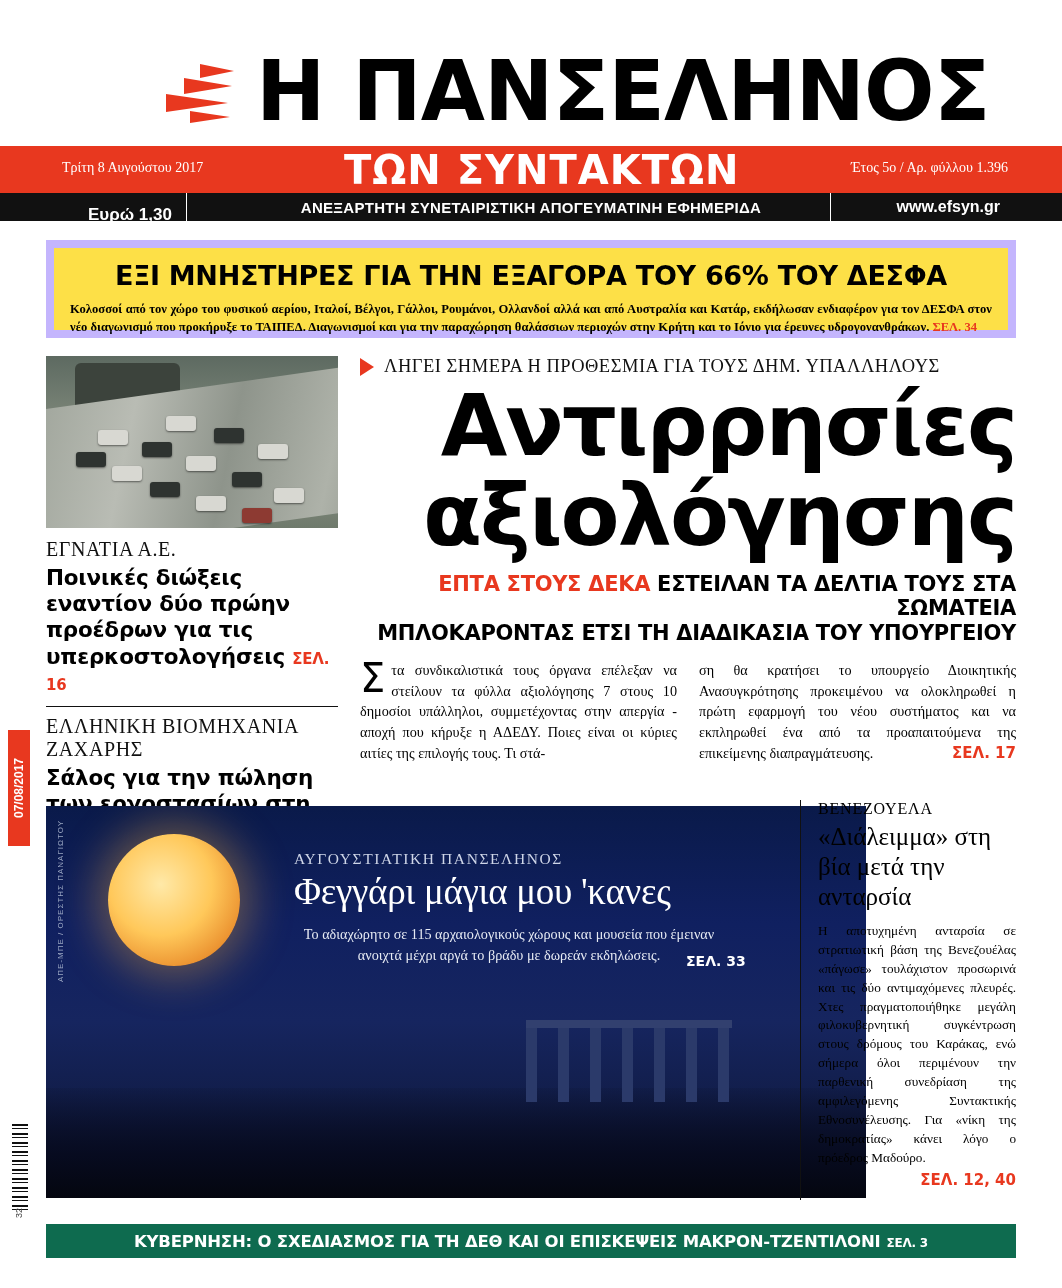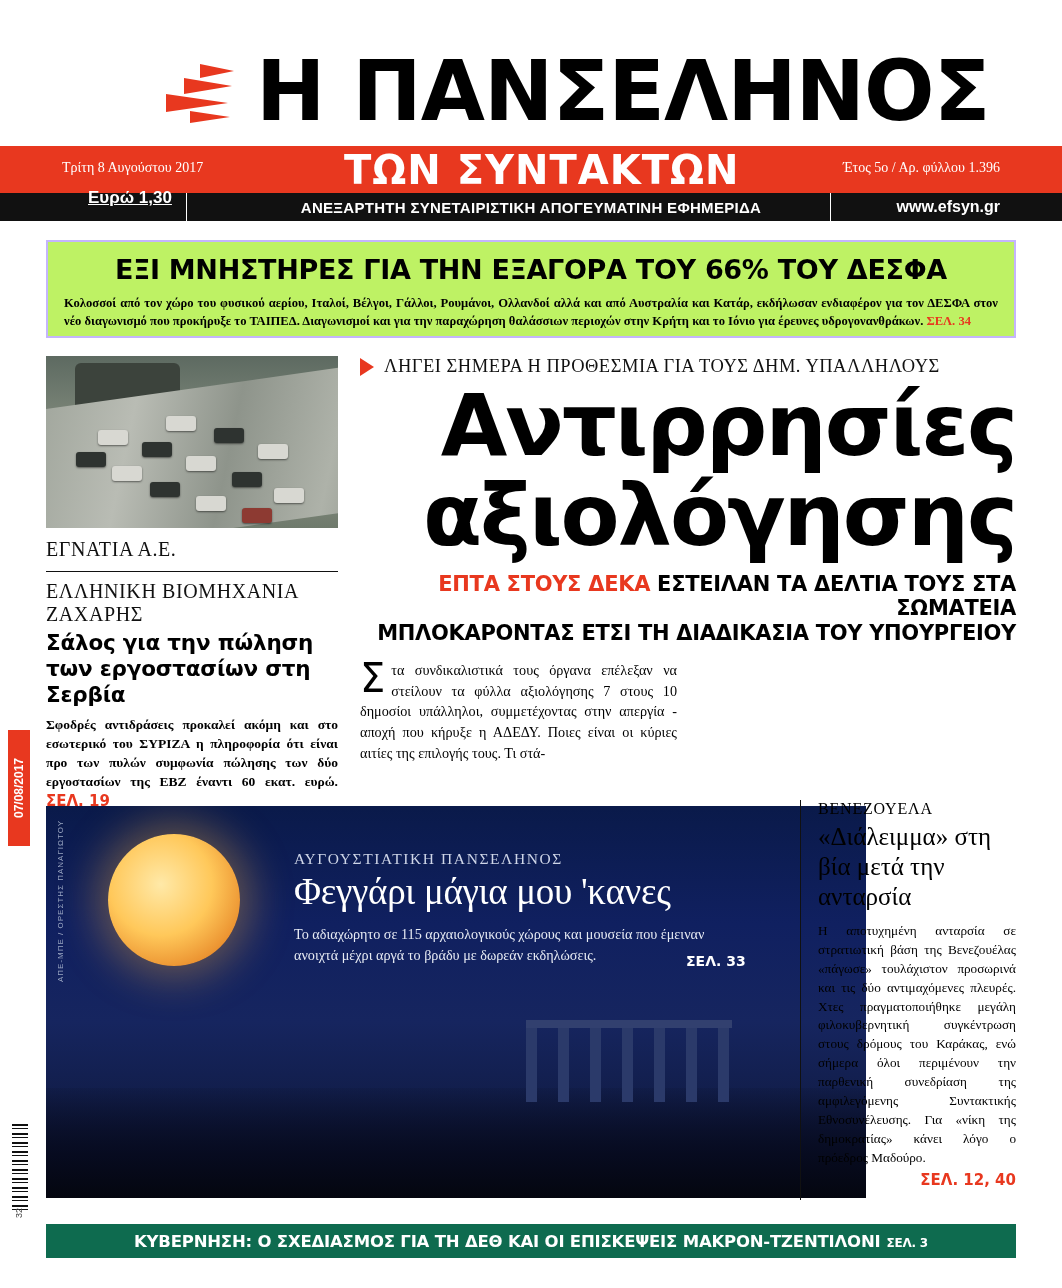--- a/index.html
+++ b/index.html
@@ -77,41 +77,40 @@
   }
   .date-line {
     position: absolute;
     left: 62px; top: 160px;
     font-size: 14px;
     color: #ffffff;
     font-family: "Liberation Serif", serif;
   }
   .issue-line {
     position: absolute;
-    right: 62px; top: 160px;
+    right: 54px; top: 160px;
     font-size: 14px;
     color: #ffffff;
     font-family: "Liberation Serif", serif;
     text-align: center;
   }
 
   
   .blackband {
     position: absolute;
     left: 0; top: 193px;
     width: 1062px; height: 28px;
     background: #111;
   }
   .price {
     position: absolute;
-    left: 88px; top: 188px;
+    left: 88px; top: 205px;
     font-size: 17px;
     font-weight: bold;
     color: #fff;
-    text-decoration: underline;
   }
   .tagline {
     position: absolute;
     left: 50%;
     transform: translateX(-50%);
     top: 199px;
     font-size: 15px;
     font-weight: bold;
     color: #fff;
     letter-spacing: 0.3px;
@@ -131,23 +130,23 @@
     background: #fff;
   }
   .vline-l { left: 186px; }
   .vline-r { left: 830px; }
 
   
   .topbox {
     position: absolute;
     left: 46px; top: 240px;
     width: 970px; height: 98px;
-    border: 2px solid #c4b5fd;
+    border: 8px solid #c4b5fd;
     box-sizing: border-box;
-    background: #bef264;
+    background: #fde047;
   }
   .topbox-head {
     position: absolute;
     left: 0; right: 0; top: 12px;
     text-align: center;
     font-size: 27px;
     font-weight: bold;
     font-family: "DejaVu Sans", sans-serif;
     letter-spacing: -0.3px;
   }
@@ -356,20 +355,21 @@
     letter-spacing: -0.3px;
   }
   .moon-body {
     position: absolute;
     left: 248px; top: 118px;
     width: 430px;
     color: #e6eaf3;
     font-family: "Liberation Serif", serif;
     font-size: 14.2px;
     line-height: 1.5;
+    text-align: center;
   }
   .moon-sel {
     position: absolute;
     left: 640px; top: 147px;
     color: #ffffff;
     font-family: "DejaVu Sans", sans-serif;
     font-weight: bold;
     font-size: 14px;
   }
   .photo-credit {
@@ -520,20 +520,24 @@
       <div class="car dark" style="left:96px; top:86px;"></div>
       <div class="car" style="left:140px; top:100px;"></div>
       <div class="car dark" style="left:186px; top:116px;"></div>
       <div class="car" style="left:228px; top:132px;"></div>
       <div class="car" style="left:120px; top:60px;"></div>
       <div class="car dark" style="left:168px; top:72px;"></div>
       <div class="car" style="left:212px; top:88px;"></div>
     </div>
 
     <div class="kicker-serif">ΕΓΝΑΤΙΑ Α.Ε.</div>
+    <div class="head-left">
+      <span>Ποινικές διώξεις εναντίον δύο πρώην προέδρων για τις υπερκοστολογήσεις</span>
+      <span class="sel-red">ΣΕΛ. 16</span>
+    </div>
 
     <div class="rule"></div>
 
     <div class="kicker-serif" style="margin-top:2px;">ΕΛΛΗΝΙΚΗ ΒΙΟΜΗΧΑΝΙΑ ΖΑΧΑΡΗΣ</div>
     <div class="head-left">Σάλος για την πώληση των εργοστασίων στη Σερβία</div>
     <div class="body-left">
       <span>Σφοδρές αντιδράσεις προκαλεί ακόμη και στο εσωτερικό του ΣΥΡΙΖΑ η πληροφορία ότι είναι προ των πυλών συμφωνία πώλησης των δύο εργοστασίων της ΕΒΖ έναντι 60 εκατ. ευρώ.</span>
       <span class="sel-red">ΣΕΛ. 19</span>
     </div>
   </div>
@@ -548,20 +552,24 @@
 
     <div class="subhead">
       <span class="hl">ΕΠΤΑ ΣΤΟΥΣ ΔΕΚΑ</span><span> ΕΣΤΕΙΛΑΝ ΤΑ ΔΕΛΤΙΑ ΤΟΥΣ ΣΤΑ ΣΩΜΑΤΕΙΑ</span><br>
       <span>ΜΠΛΟΚΑΡΟΝΤΑΣ ΕΤΣΙ ΤΗ ΔΙΑΔΙΚΑΣΙΑ ΤΟΥ ΥΠΟΥΡΓΕΙΟΥ</span>
     </div>
 
     <div class="cols">
       <div class="col">
         <span class="dropcap">Σ</span>
         <span>τα συνδικαλιστικά τους όργανα επέλεξαν να στείλουν τα φύλλα αξιολόγησης 7 στους 10 δημοσίοι υπάλληλοι, συμμετέχοντας στην απεργία - αποχή που κήρυξε η ΑΔΕΔΥ. Ποιες είναι οι κύριες αιτίες της επιλογής τους. Τι στά-</span>
+      </div>
+      <div class="col">
+        <span>ση θα κρατήσει το υπουργείο Διοικητικής Ανασυγκρότησης προκειμένου να ολοκληρωθεί η πρώτη εφαρμογή του νέου συστήματος και να εκπληρωθεί ένα από τα προαπαιτούμενα της επικείμενης διαπραγμάτευσης.</span>
+        <span class="sel-red">ΣΕΛ. 17</span>
       </div>
     </div>
   </div>
 
   <div class="moonbox">
     <div class="hillline"></div>
     <div class="moon"></div>
     <div class="ruins">
       <div class="archi"></div>
       <div class="col-pillar" style="left:0px;"></div>

